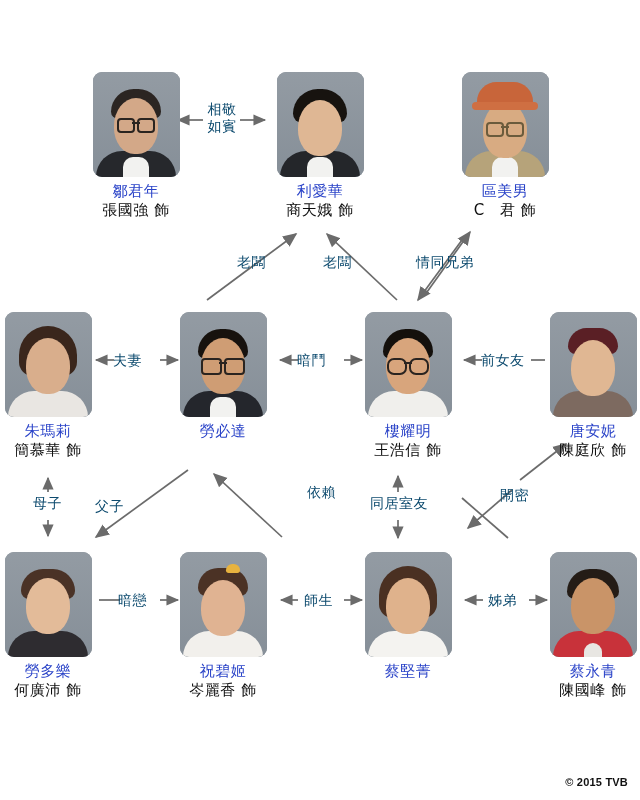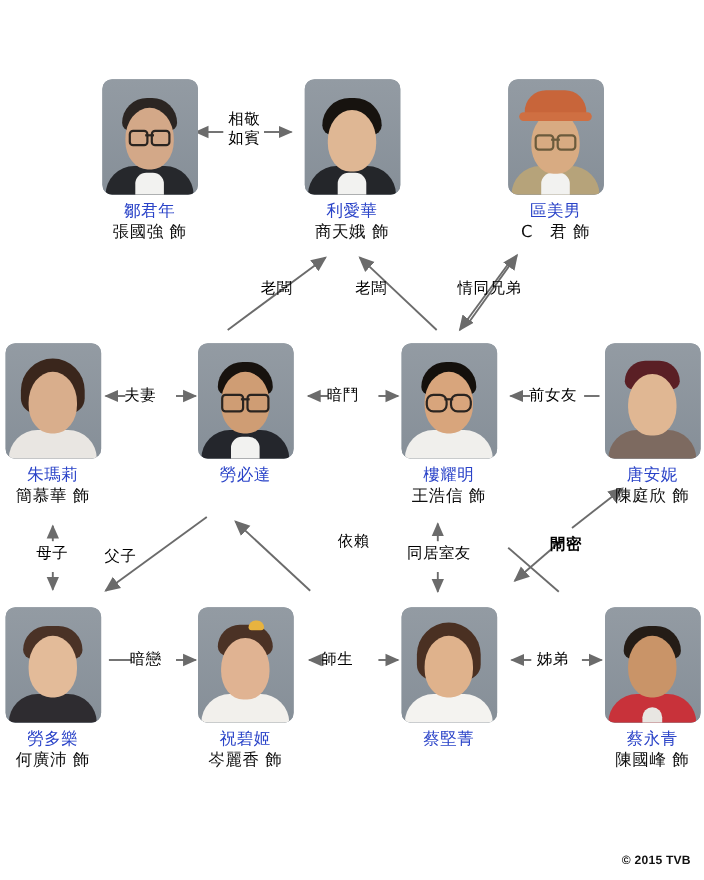--- a/index.html
+++ b/index.html
@@ -53,21 +53,21 @@
   }
   .cname{
     margin-top:5px;font-size:15px;color:#2a43c8;line-height:19px;letter-spacing:.5px;
   }
   .aname{
     font-size:15px;color:#0e0e0e;line-height:19px;letter-spacing:.5px;
   }
 
   
   .rel{
-    position:absolute;color:#000000;font-size:14px;line-height:16px;
+    position:absolute;color:#0c4a6e;font-size:14px;line-height:16px;
     text-align:center;white-space:nowrap;letter-spacing:.5px;
   }
   .rel.two{white-space:normal;width:42px;line-height:17px;}
 
   .copyright{
     position:absolute;right:12px;bottom:12px;font-size:11px;font-weight:bold;color:#111;
     font-family:"Liberation Sans",sans-serif;letter-spacing:.2px;margin-top:11px;
   }
 </style>
 </head>
@@ -284,20 +284,20 @@
   <div class="rel" style="left:416px;top:254px;">情同兄弟</div>
 
   <div class="rel" style="left:113px;top:352px;">夫妻</div>
   <div class="rel" style="left:297px;top:352px;">暗鬥</div>
   <div class="rel" style="left:481px;top:352px;">前女友</div>
 
   <div class="rel" style="left:33px;top:495px;">母子</div>
   <div class="rel" style="left:95px;top:498px;">父子</div>
   <div class="rel" style="left:295px;top:484px;margin-left:12px;">依賴</div>
   <div class="rel" style="left:370px;top:495px;">同居室友</div>
-  <div class="rel" style="left:500px;top:487px;font-weight:bold;">閙密</div>
+  <div class="rel" style="left:500px;top:487px;">閙密</div>
 
   <div class="rel" style="left:118px;top:592px;">暗戀</div>
-  <div class="rel" style="left:292px;top:592px;text-align:right;">師生</div>
+  <div class="rel" style="left:304px;top:592px;text-align:right;">師生</div>
   <div class="rel" style="left:488px;top:592px;">姊弟</div>
 
   <div class="copyright">© 2015 TVB</div>
 </div>
 
 </body></html>

